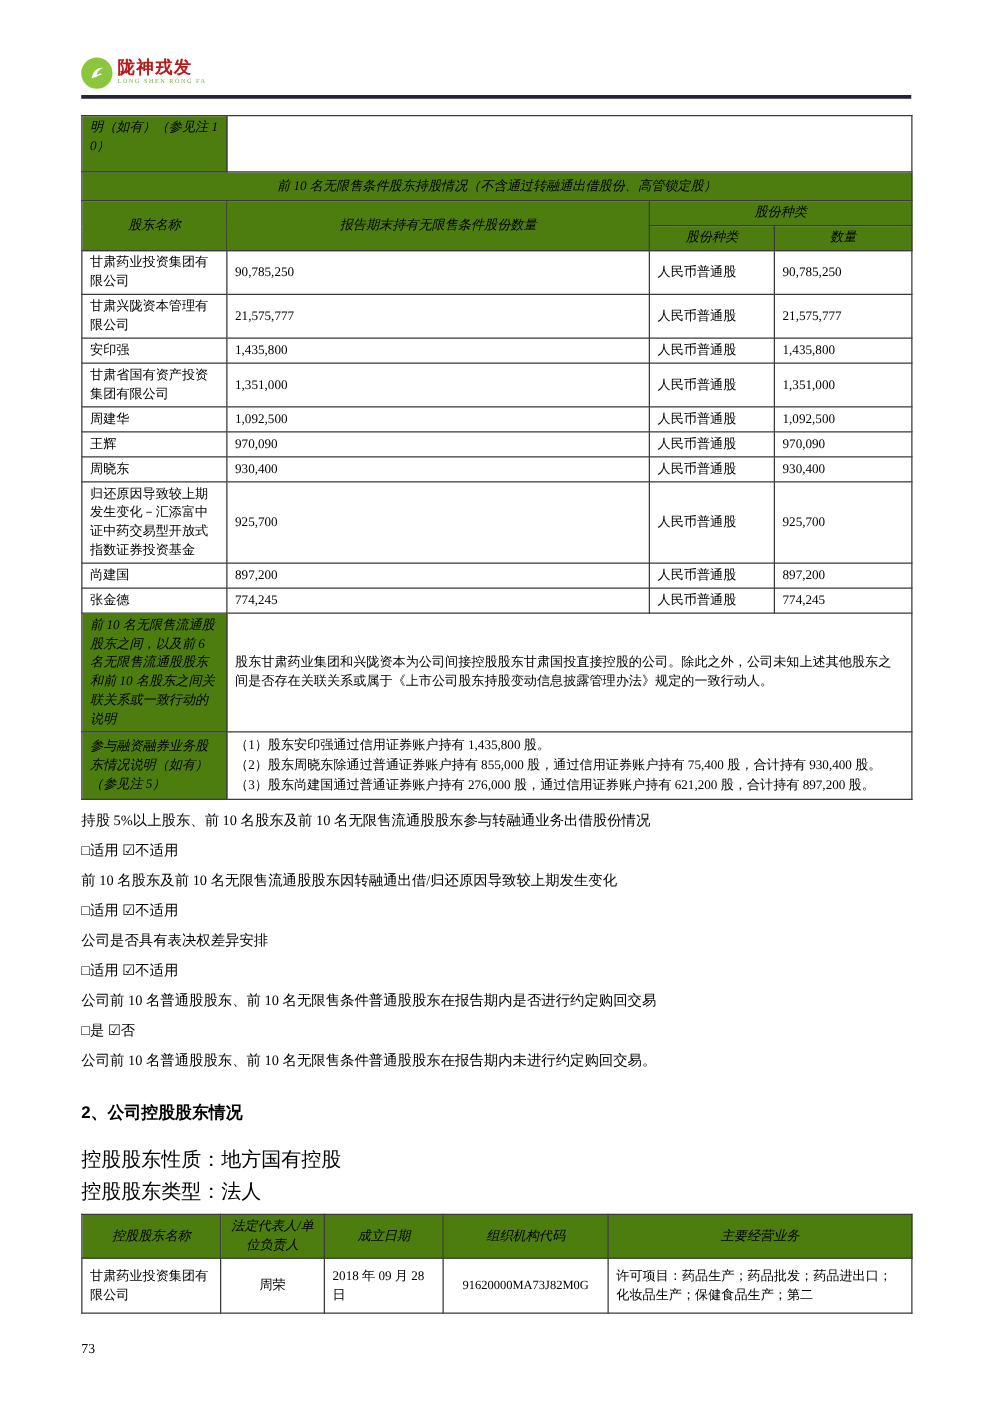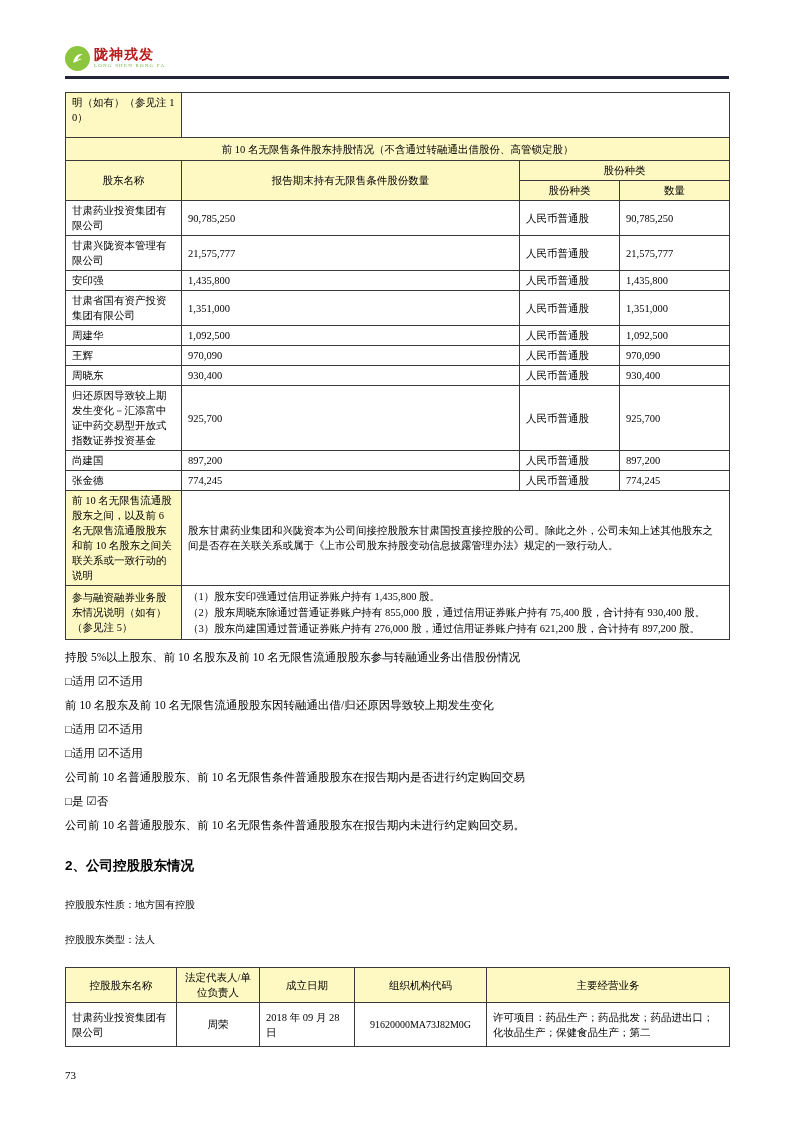--- a/index.html
+++ b/index.html
@@ -18,35 +18,35 @@
                  display:flex; align-items:center; justify-content:center; }
   .logo-circle svg { display:block; }
   .logo-cn { color:#b91c1c; font-weight:bold; font-size:14px; line-height:14px; letter-spacing:1px; }
   .logo-en { color:#6fae3a; font-size:5px; line-height:7px; letter-spacing:1.2px; }
   .hdr-title { font-size:12px; line-height:16px; }
 
   
   table { border-collapse:collapse; width:664px; table-layout:fixed; }
   td { border:1px solid #3a3a3a; font-size:10.5px; line-height:15px;
        padding:2px 6px; vertical-align:middle; word-break:break-all; }
-  .g { background:#fef9c3; }
+  .g { background:#4d7c0f;font-style:italic; }
   .c { text-align:center; }
   .r { text-align:left; }
   .vtop { vertical-align:top; }
   .t1 { margin-top:13px; }
   .note-lines div { margin:1px 0; }
 
   
   .paras { margin-top:10px; }
   .paras p { font-size:11.5px; line-height:15px; margin:9px 0; }
 
   
   .sec-heading { font-size:13.5px; font-weight:bold; margin:24px 0 22px 0;
                  font-family:"Liberation Sans","DejaVu Sans",sans-serif; }
-  .ctrl-line { font-size:10px; line-height:15px; margin:20px 0; }
+  .ctrl-line { font-size:16px; line-height:15px; margin:10px 0; }
   .t2 { margin-top:8px; }
 
   .page-num { text-align:left; font-size:11px; margin-top:22px; }
 </style>
 </head>
 <body>
 
 <div class="page">
 
   <div class="hdr">
@@ -162,20 +162,21 @@
         </td>
       </tr>
     </tbody>
   </table>
 
   <div class="paras">
     <p>持股 5%以上股东、前 10 名股东及前 10 名无限售流通股股东参与转融通业务出借股份情况</p>
     <p>□适用 ☑不适用</p>
     <p>前 10 名股东及前 10 名无限售流通股股东因转融通出借/归还原因导致较上期发生变化</p>
     <p>□适用 ☑不适用</p>
+    <p>公司是否具有表决权差异安排</p>
     <p>□适用 ☑不适用</p>
     <p>公司前 10 名普通股股东、前 10 名无限售条件普通股股东在报告期内是否进行约定购回交易</p>
     <p>□是 ☑否</p>
     <p>公司前 10 名普通股股东、前 10 名无限售条件普通股股东在报告期内未进行约定购回交易。</p>
   </div>
 
   <h2 class="sec-heading">2、公司控股股东情况</h2>
   <div class="ctrl-line">控股股东性质：地方国有控股</div>
   <div class="ctrl-line">控股股东类型：法人</div>
 

